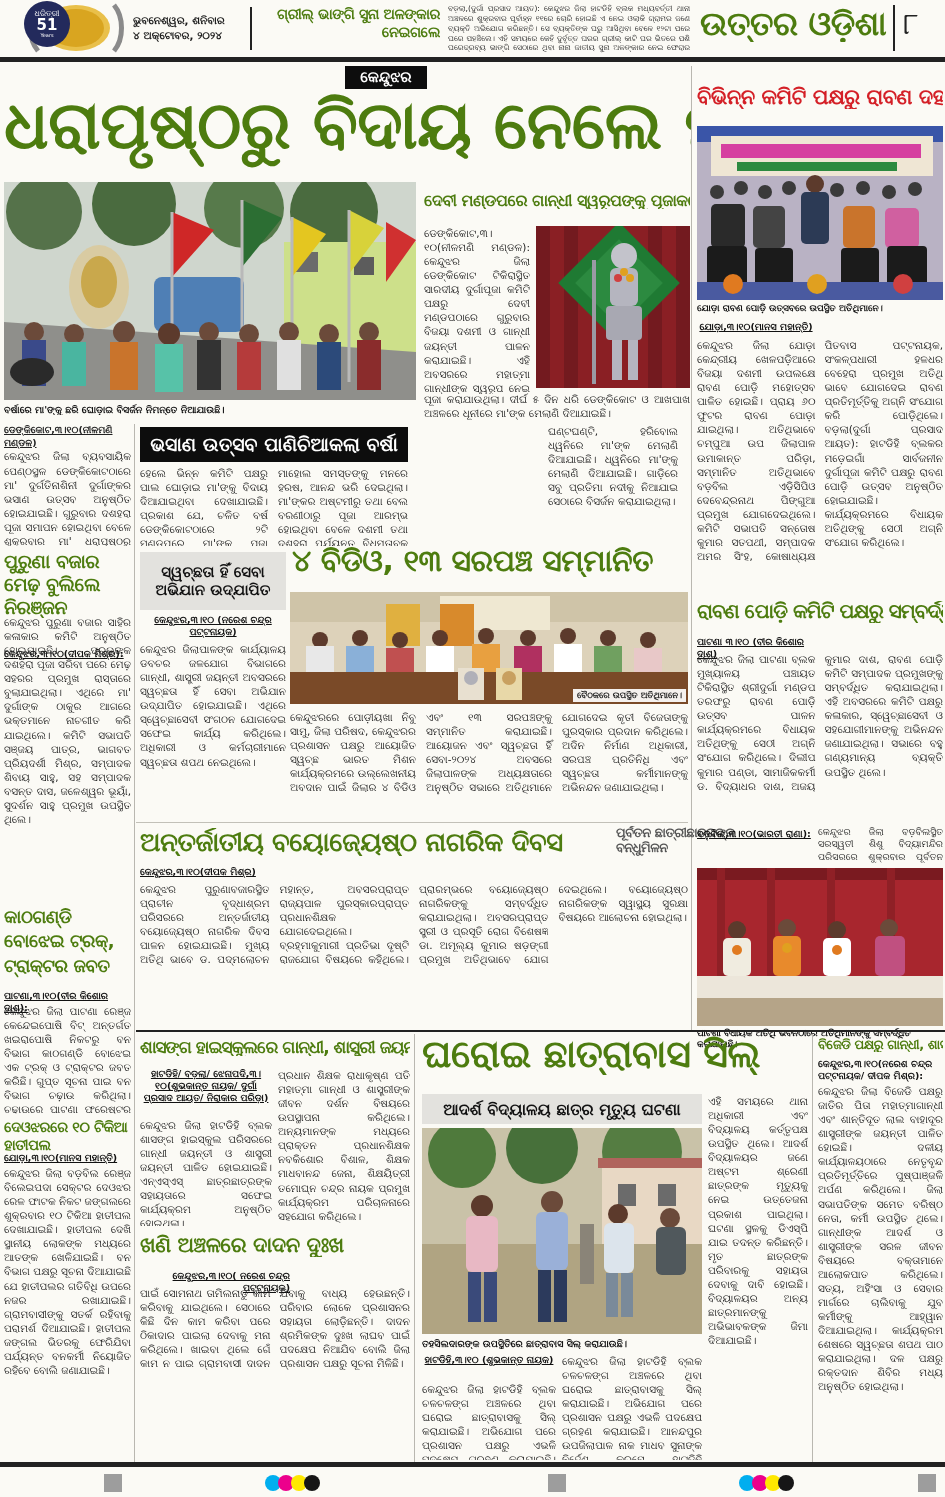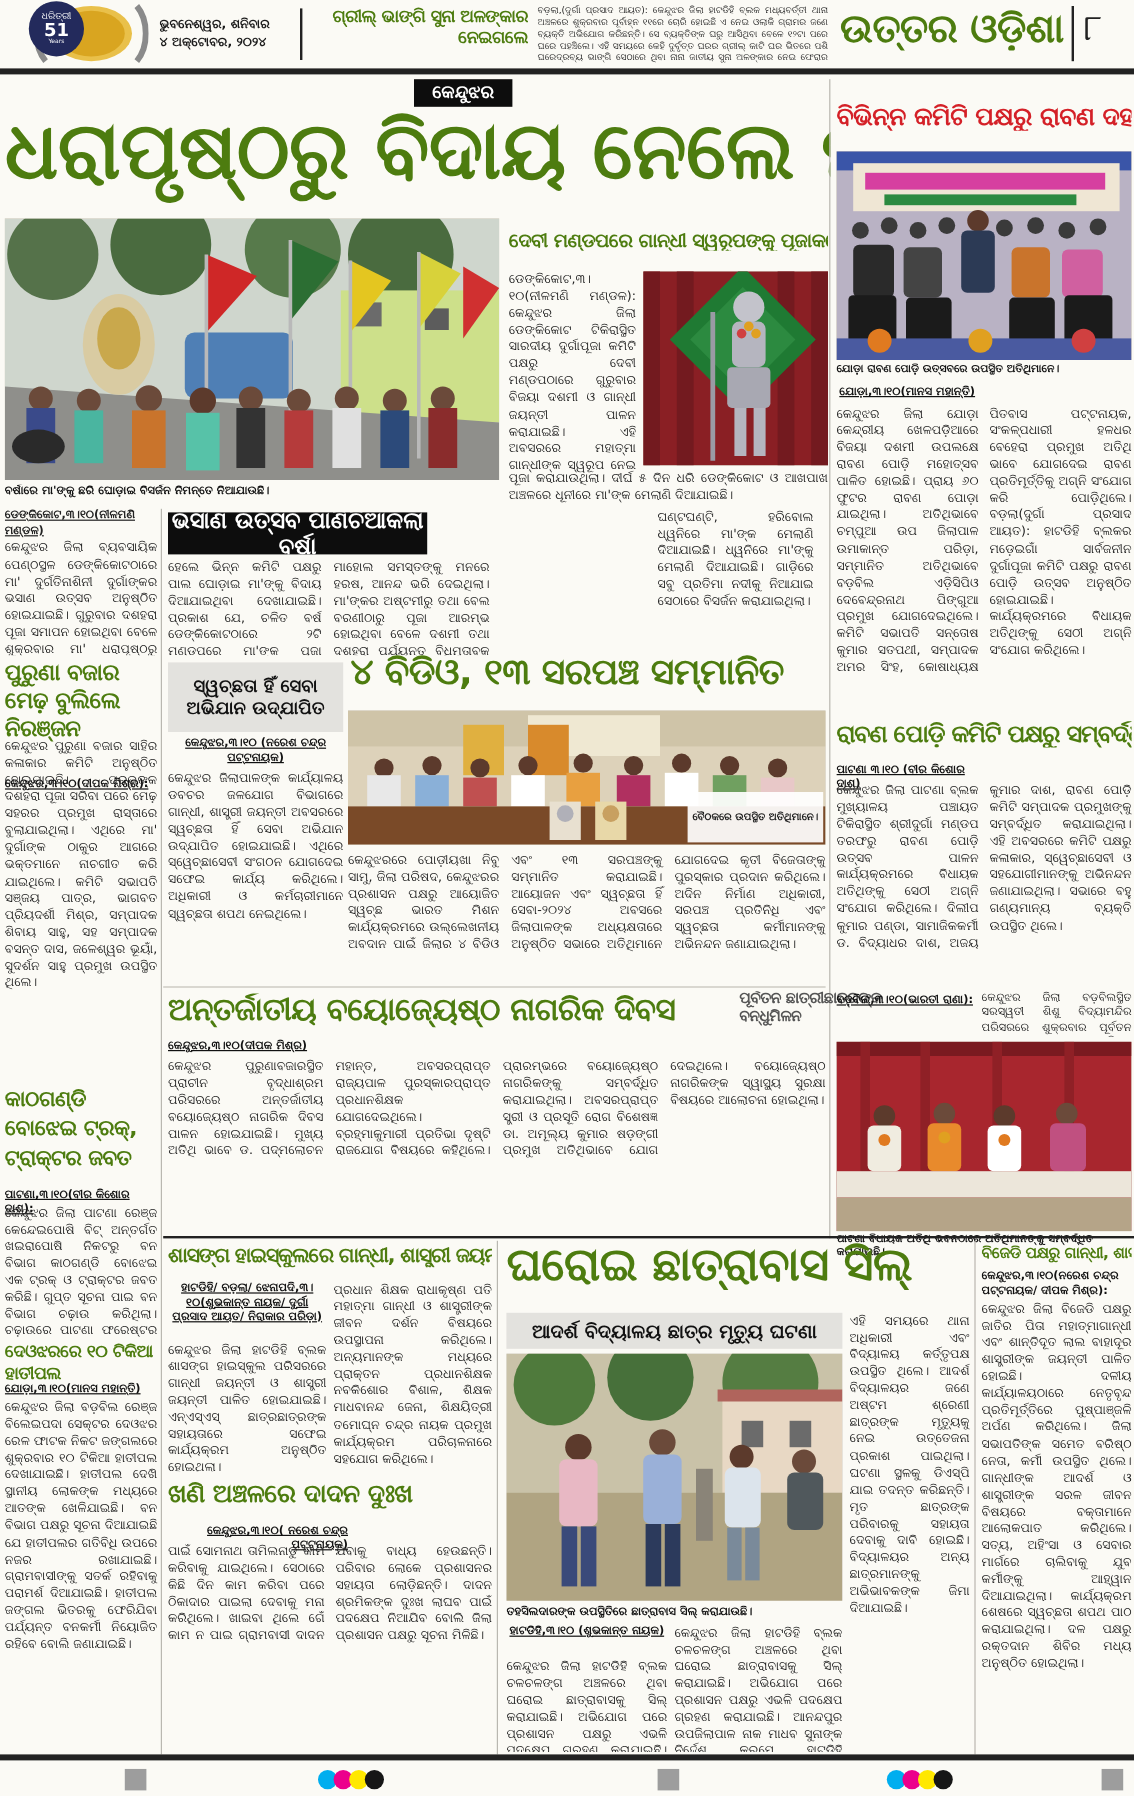--- a/index.html
+++ b/index.html
@@ -20,21 +20,21 @@
   .caption{font-size:9.5px;font-weight:bold;color:#111;line-height:1.2;}
   .vrule{background:#b9b7b0;width:1px;}
   .hrule{background:#222;}
   .thinrule{background:#c2c0b8;height:1px;}
   .photo{background:#cfcabd;}
   .photo svg{display:block;width:100%;height:100%;}
   .regsq{position:absolute;top:0;width:18px;height:18px;background:#9d9d9d;}
   .regcmyk{position:absolute;top:1px;height:16px;display:flex;}
   .regcmyk i{width:16px;height:16px;border-radius:50%;margin-left:-3px;}
   .dot-c{background:#00aeef;} .dot-m{background:#ec008c;} .dot-y{background:#ffe800;} .dot-k{background:#161616;}
-  .cap-inset{position:absolute;right:2px;bottom:2px;background:rgba(255,255,255,.92);padding:16px 4px;font-size:8.5px;font-weight:bold;}
+  .cap-inset{position:absolute;right:2px;bottom:2px;background:rgba(255,255,255,.92);padding:1px 4px;font-size:8.5px;font-weight:bold;}
   .logo-circle{position:absolute;left:24px;top:1px;width:46px;height:46px;border-radius:50%;background:#232a5c;color:#fff;
     display:flex;flex-direction:column;align-items:center;justify-content:center;line-height:1;z-index:2;}
   .laurel{position:absolute;left:0;top:0;width:96px;height:50px;}
 </style>
 </head>
 <body>
 
 <div id="paper">
 
   <div class="abs" style="left:0;top:0;width:945px;height:57px;">
@@ -178,21 +178,21 @@
   </div>
   <div class="abs caption" style="left:697px;top:303px;width:246px;font-size:9px;">ଯୋଡ଼ା ରାବଣ ପୋଡ଼ି ଉତ୍ସବରେ ଉପସ୍ଥିତ ଅତିଥିମାନେ।</div>
   <div class="abs byline" style="left:697px;top:321px;width:118px;">ଯୋଡ଼ା,୩।୧୦(ମାନସ ମହାନ୍ତି)</div>
   <div class="abs body-txt cols-2" style="left:697px;top:338px;width:246px;height:256px;">କେନ୍ଦୁଝର ଜିଲା ଯୋଡ଼ା କେନ୍ଦ୍ରୀୟ ଖେଳପଡ଼ିଆରେ ବିଜୟା ଦଶମୀ ଉପଲକ୍ଷେ ରାବଣ ପୋଡ଼ି ମହୋତ୍ସବ ପାଳିତ ହୋଇଛି। ପ୍ରାୟ ୬୦ ଫୁଟର ରାବଣ ପୋଡ଼ା ଯାଇଥିଲା। ଅତିଥିଭାବେ ଚମ୍ପୁଆ ଉପ ଜିଲାପାଳ ଉମାକାନ୍ତ ପରିଡ଼ା, ସମ୍ମାନିତ ଅତିଥିଭାବେ ବଡ଼ବିଲ ଏଡ଼ିସିପିଓ ଦେବେନ୍ଦ୍ରନାଥ ପିଙ୍ଗୁଆ ପ୍ରମୁଖ ଯୋଗଦେଇଥିଲେ। କମିଟି ସଭାପତି ସନ୍ତୋଷ କୁମାର ସତପଥୀ, ସମ୍ପାଦକ ଅମର ସିଂହ, କୋଷାଧ୍ୟକ୍ଷ ପିତବାସ ପଟ୍ଟନାୟକ, ସଂକଳ୍ପଧାରୀ ହଳଧର ବେହେରା ପ୍ରମୁଖ ଅତିଥି ଭାବେ ଯୋଗଦେଇ ରାବଣ ପ୍ରତିମୂର୍ତ୍ତିକୁ ଅଗ୍ନି ସଂଯୋଗ କରି ପୋଡ଼ିଥିଲେ। ବଡ଼ଲା(ଦୁର୍ଗା ପ୍ରସାଦ ଆୟତ): ହାଟଡିହି ବ୍ଲକର ମଡ଼େଇଗାଁ ସାର୍ବଜନୀନ ଦୁର୍ଗାପୂଜା କମିଟି ପକ୍ଷରୁ ରାବଣ ପୋଡ଼ି ଉତ୍ସବ ଅନୁଷ୍ଠିତ ହୋଇଯାଇଛି। କାର୍ଯ୍ୟକ୍ରମରେ ବିଧାୟକ ଅତିଥିଙ୍କୁ ସେଠୀ ଅଗ୍ନି ସଂଯୋଗ କରିଥିଲେ।</div>
 
   <div class="abs vrule" style="left:134px;top:424px;height:1038px;"></div>
   <div class="abs body-txt" style="left:4px;top:424px;width:127px;height:122px;">
     <div style="font-weight:bold;text-decoration:underline;font-size:9.5px;">ଡେଙ୍କିକୋଟ,୩।୧୦(ନୀଳମଣି ମଣ୍ଡଳ)</div>
     <span>କେନ୍ଦୁଝର ଜିଲା ବ୍ୟବସାୟିକ ପେଣ୍ଠସ୍ଥଳ ଡେଙ୍କିକୋଟଠାରେ ମା' ଦୁର୍ଗତିନାଶିନୀ ଦୁର୍ଗାଙ୍କର ଭସାଣ ଉତ୍ସବ ଅନୁଷ୍ଠିତ ହୋଇଯାଇଛି। ଗୁରୁବାର ଦଶହରା ପୂଜା ସମାପନ ହୋଇଥିବା ବେଳେ ଶୁକ୍ରବାର ମା' ଧରାପୃଷ୍ଠରୁ ବିଦାୟ ନେଇଛନ୍ତି। ବର୍ଷାରେ ଭସାଣ ଉତ୍ସବ ପାଣିଚିଆ ହୋଇଯାଇଥିଲେ</span>
   </div>
-  <div class="abs bannerhead" style="left:140px;top:427px;width:216px;height:35px;font-size:19px;">ଭସାଣ ଉତ୍ସବ ପାଣିଚିଆକଲା ବର୍ଷା</div>
+  <div class="abs bannerhead" style="left:140px;top:427px;width:268px;height:35px;font-size:19px;">ଭସାଣ ଉତ୍ସବ ପାଣିଚିଆକଲା ବର୍ଷା</div>
   <div class="abs body-txt" style="left:140px;top:466px;width:128px;height:80px;">ହେଲେ ଭିନ୍ନ କମିଟି ପକ୍ଷରୁ ପାଲ ଘୋଡ଼ାଇ ମା'ଙ୍କୁ ବିଦାୟ ଦିଆଯାଇଥିବା ଦେଖାଯାଇଛି। ପ୍ରକାଶ ଯେ, ଚଳିତ ବର୍ଷ ଡେଙ୍କିକୋଟଠାରେ ୨ଟି ମଣ୍ଡପରେ ମା'ଙ୍କ ପୂଜା କରାଯାଇଥିଲା। ପାର୍ବଣର</div>
   <div class="abs body-txt" style="left:278px;top:466px;width:130px;height:80px;">ମାହୋଲ ସମସ୍ତଙ୍କୁ ମନରେ ହରଷ, ଆନନ୍ଦ ଭରି ଦେଇଥିଲା। ମା'ଙ୍କର ଅଷ୍ଟମୀରୁ ତଥା ବେଲ ବରଣୀଠାରୁ ପୂଜା ଆରମ୍ଭ ହୋଇଥିବା ବେଳେ ଦଶମୀ ତଥା ଦଶହରା ପର୍ଯ୍ୟନ୍ତ ବିଧିମୁତାବକ ମା'ଙ୍କ</div>
   <div class="abs body-txt" style="left:548px;top:424px;width:130px;height:122px;">ଘଣ୍ଟଘଣ୍ଟି, ହରିବୋଲ ଧ୍ୱନିରେ ମା'ଙ୍କ ମେଲାଣି ଦିଆଯାଇଛି। ଧ୍ୱନିରେ ମା'ଙ୍କୁ ମେଲାଣି ଦିଆଯାଇଛି। ଗାଡ଼ିରେ ସବୁ ପ୍ରତିମା ନଦୀକୁ ନିଆଯାଇ ସେଠାରେ ବିସର୍ଜନ କରାଯାଇଥିଲା।</div>
 
   <div class="abs hl" style="left:4px;top:550px;width:127px;font-size:19px;line-height:1.2;">ପୁରୁଣା ବଜାର ମେଢ଼ ବୁଲିଲେ ନିରଞ୍ଜନ</div>
   <div class="abs byline" style="left:4px;top:600px;width:127px;text-align:left;margin-top:48px;">କେନ୍ଦୁଝର,୩।୧୦(ଦୀପକ ମିଶ୍ର):</div>
   <div class="abs body-txt" style="left:4px;top:615px;width:127px;height:283px;">କେନ୍ଦୁଝର ପୁରୁଣା ବଜାର ସାହିର କଳାକାର କମିଟି ଅନୁଷ୍ଠିତ ହୋଇଯାଇଛି। ପ୍ରଭୁଙ୍କ ଦଶହରା ପୂଜା ସରିବା ପରେ ମେଢ଼ ସହରର ପ୍ରମୁଖ ରାସ୍ତାରେ ବୁଲାଯାଇଥିଲା। ଏଥିରେ ମା' ଦୁର୍ଗାଙ୍କ ଠାକୁର ଆଗରେ ଭକ୍ତମାନେ ନାଚଗୀତ କରି ଯାଇଥିଲେ। କମିଟି ସଭାପତି ସଞ୍ଜୟ ପାତ୍ର, ଭାଗବତ ପ୍ରିୟଦର୍ଶୀ ମିଶ୍ର, ସମ୍ପାଦକ ଶିବାୟ ସାହୁ, ସହ ସମ୍ପାଦକ ବସନ୍ତ ଦାସ, ଜଳେଶ୍ୱର ଭୂୟାଁ, ସୁଦର୍ଶନ ସାହୁ ପ୍ରମୁଖ ଉପସ୍ଥିତ ଥିଲେ।</div>
 
   <div class="abs grayhead" style="left:140px;top:552px;width:146px;height:58px;font-size:15px;line-height:1.2;padding:0 4px;">ସ୍ୱଚ୍ଛତା ହିଁ ସେବା ଅଭିଯାନ ଉଦ୍‌ଯାପିତ</div>
   <div class="abs byline" style="left:140px;top:614px;width:146px;">କେନ୍ଦୁଝର,୩।୧୦ (ନରେଶ ଚନ୍ଦ୍ର ପଟ୍ଟନାୟକ)</div>

